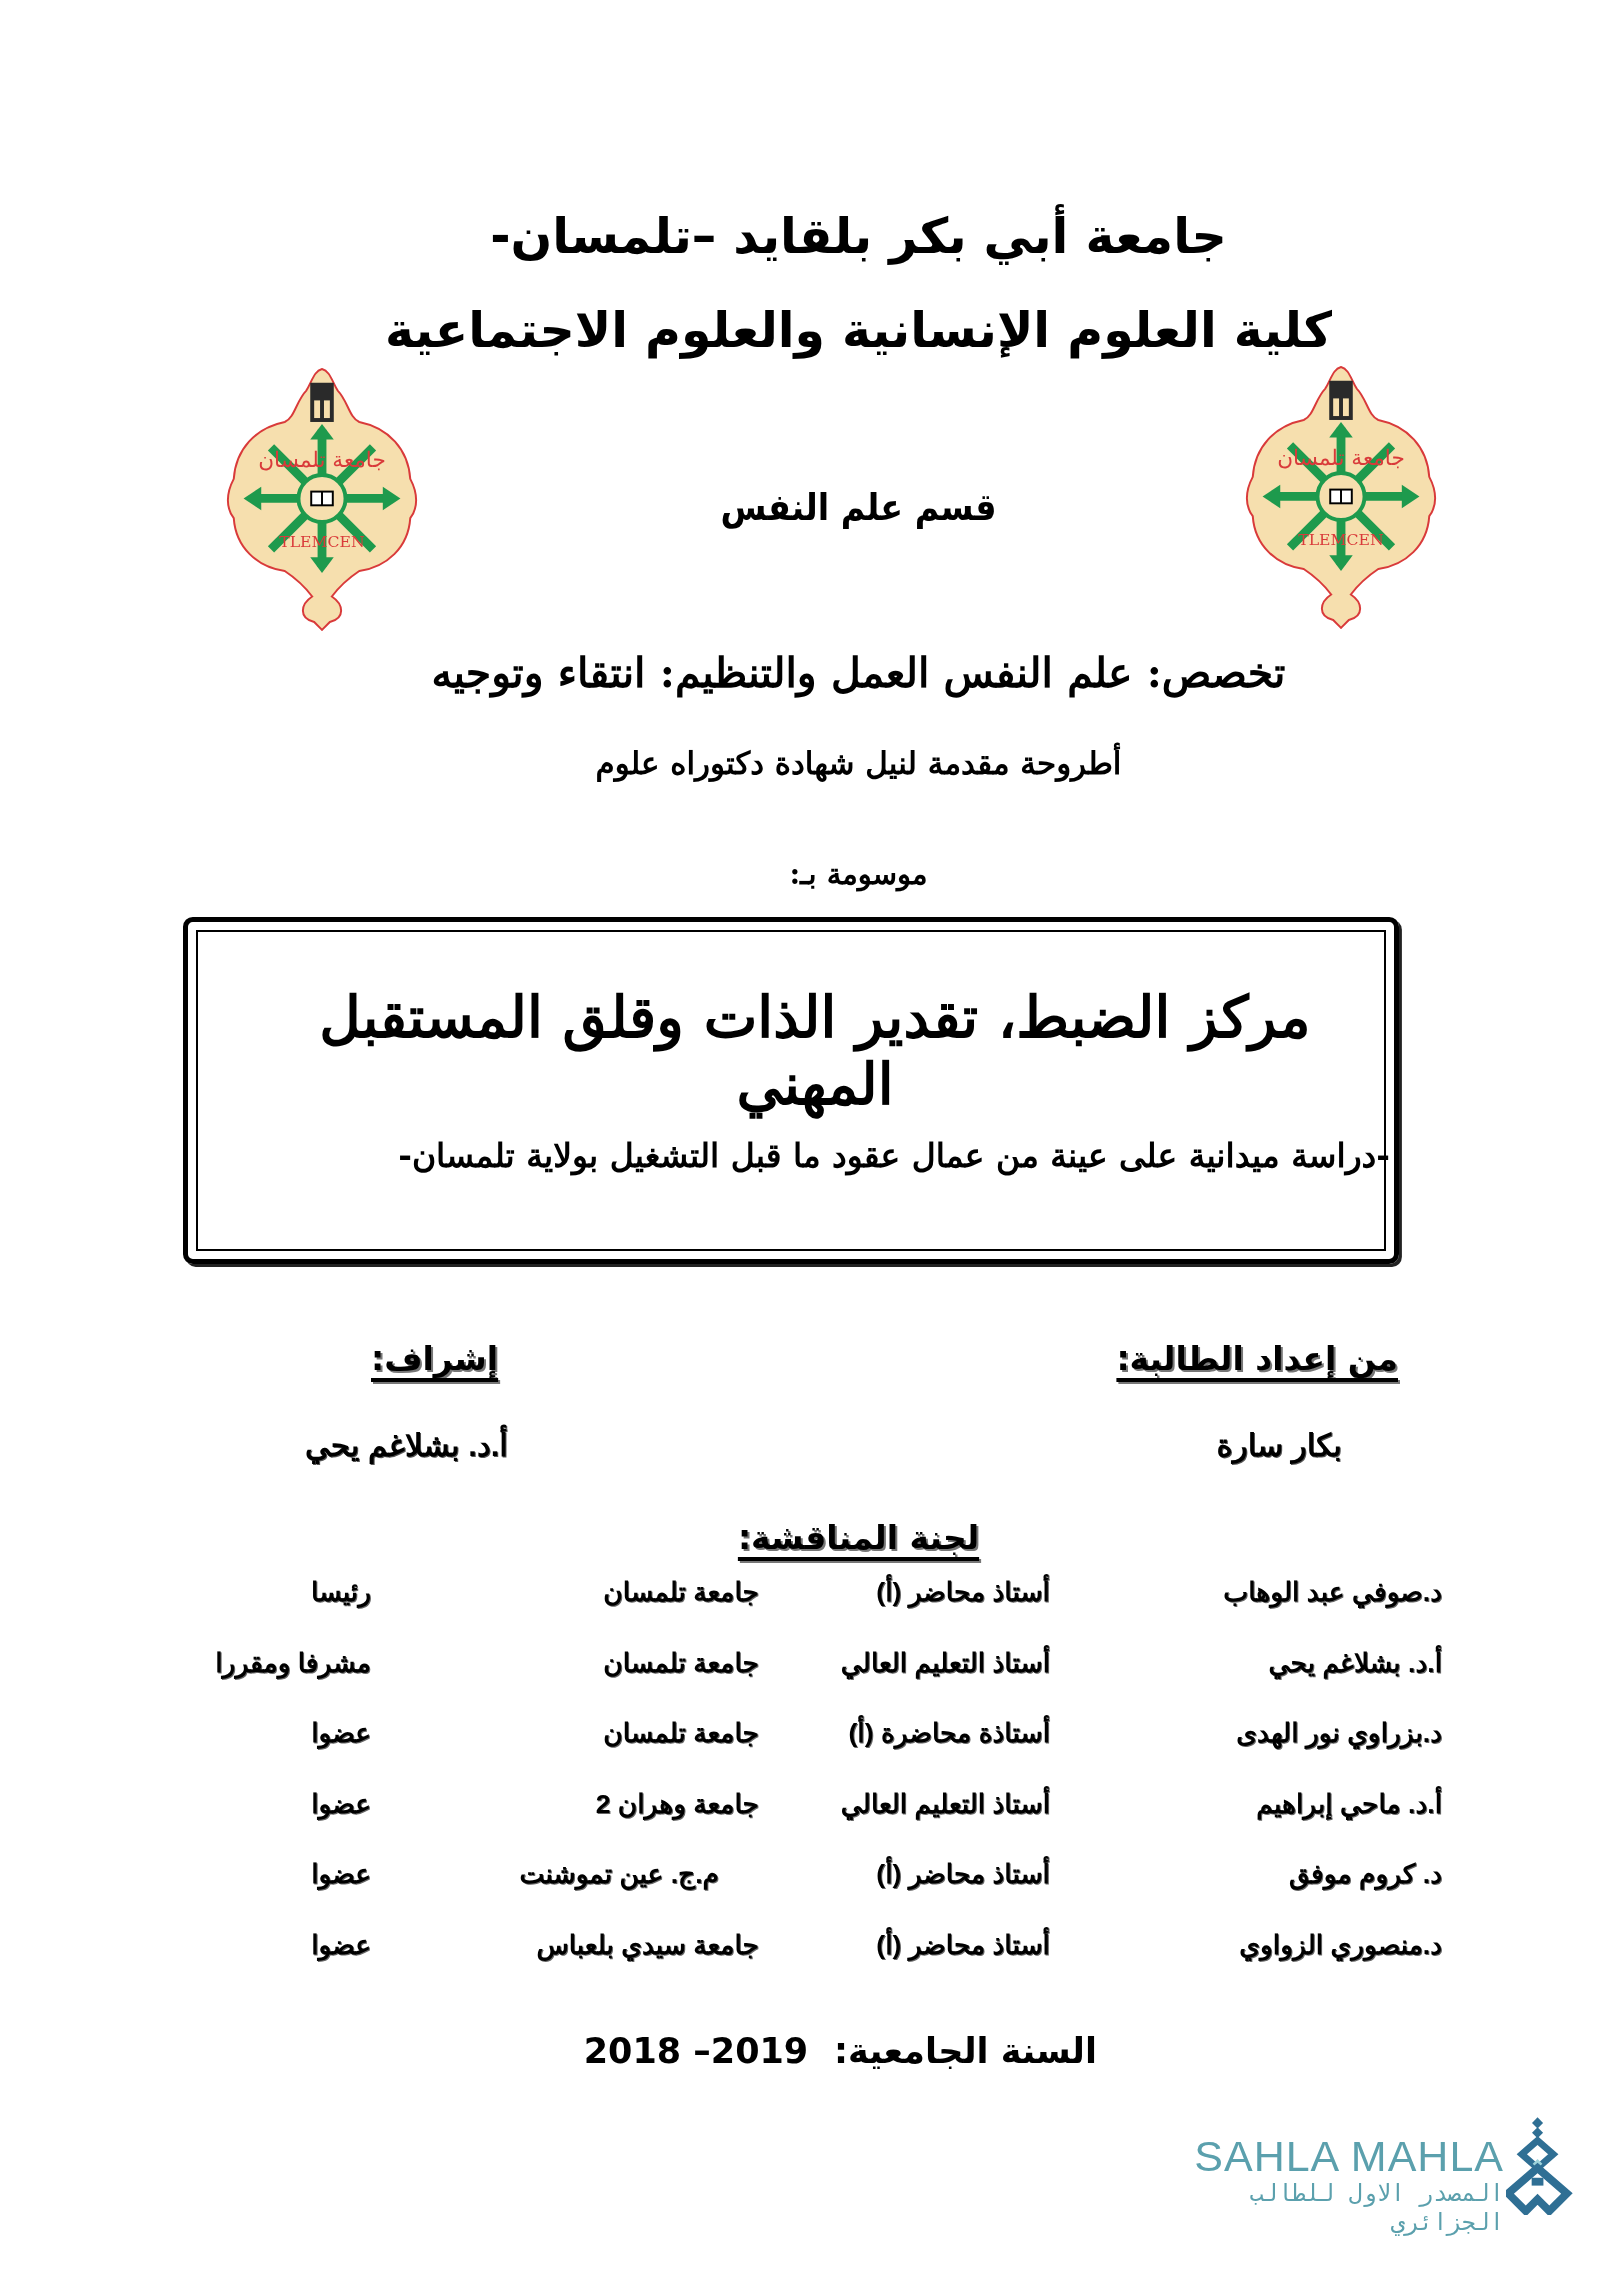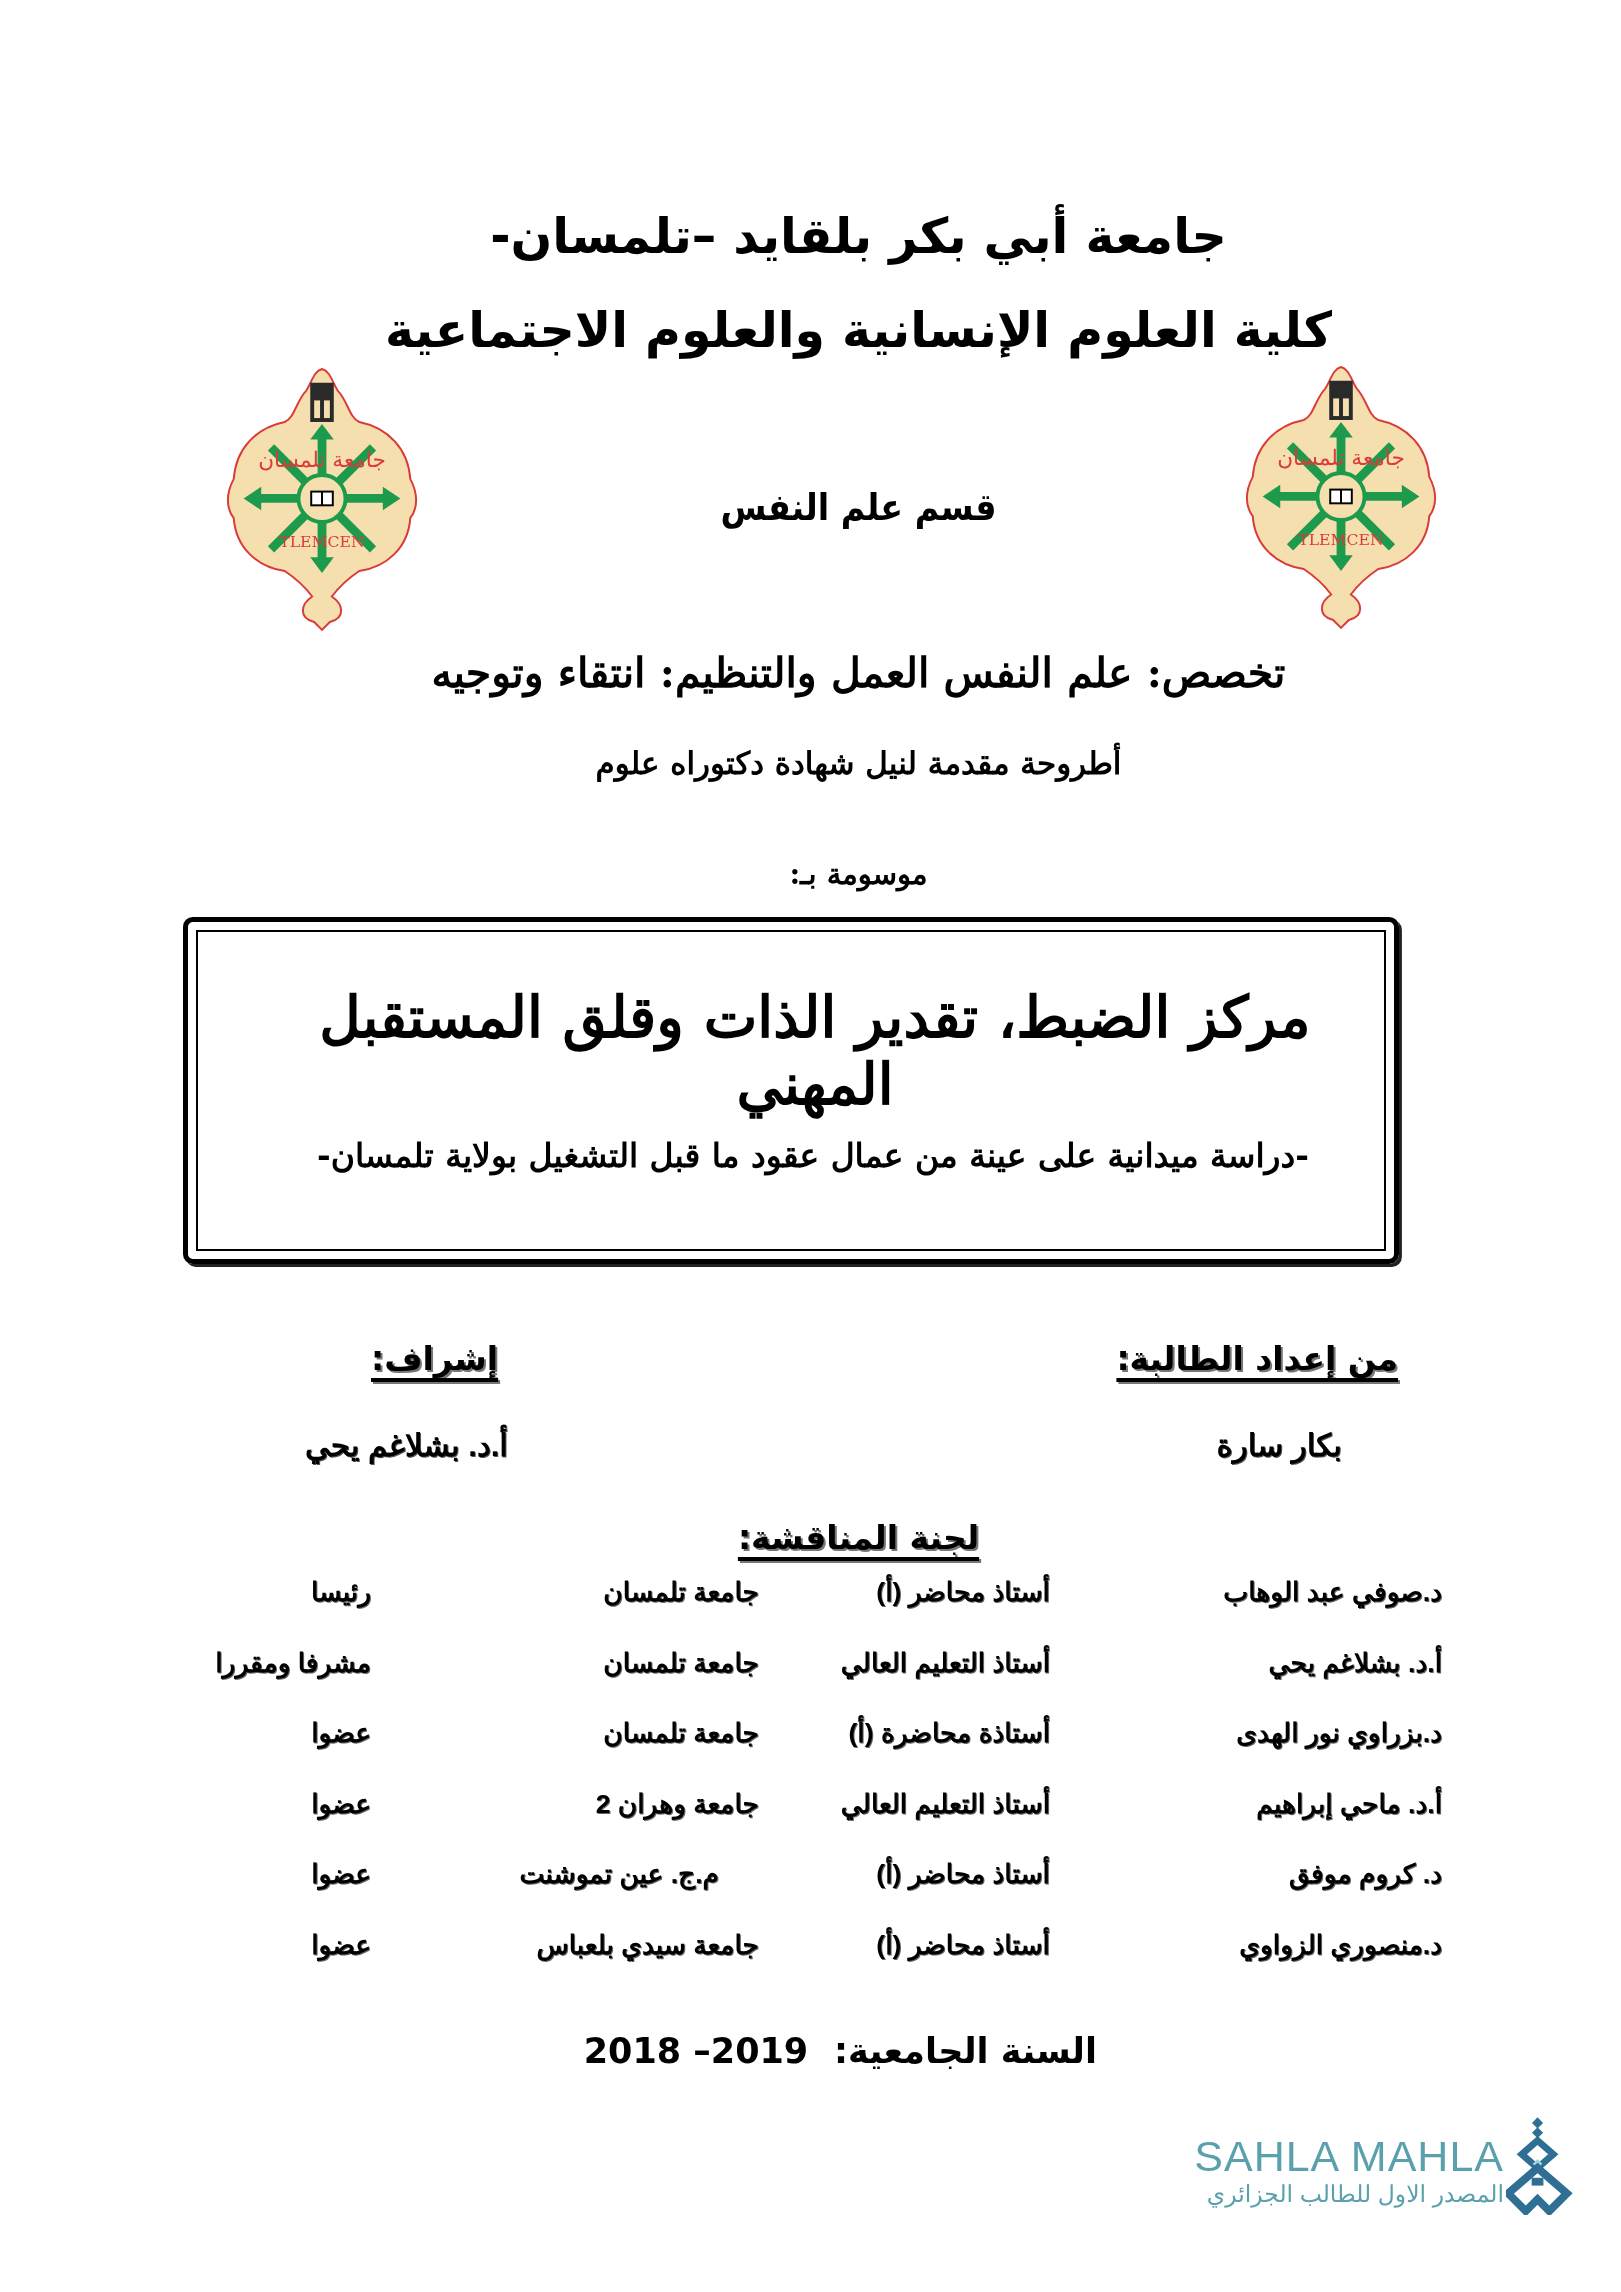--- a/index.html
+++ b/index.html
@@ -82,21 +82,21 @@
 
 <div class="abs uni center rtl" style="top:486px; font-size:37px; font-weight:bold; font-family:'DejaVu Sans Condensed','DejaVu Sans',sans-serif;">قسم علم النفس</div>
 
 <div class="abs uni center rtl" style="top:649px; font-size:41px; font-weight:bold; font-family:'DejaVu Serif',serif;">تخصص: علم النفس العمل والتنظيم: انتقاء وتوجيه</div>
 <div class="abs uni center rtl" style="top:745px; font-size:31px; font-weight:bold; font-family:'DejaVu Serif',serif;">أطروحة مقدمة لنيل شهادة دكتوراه علوم</div>
 <div class="abs uni center rtl" style="top:857px; font-size:29px; font-weight:bold; font-family:'DejaVu Serif',serif;">موسومة بـ:</div>
 
 <div class="box-outer">
   <div class="box-inner"></div>
   <div class="abs center rtl title" style="left:0; right:0; top:61px;">مركز الضبط، تقدير الذات وقلق المستقبل المهني</div>
-  <div class="abs center rtl subtitle" style="left:0; right:4px; top:214px;">-دراسة ميدانية على عينة من عمال عقود ما قبل التشغيل بولاية تلمسان-</div>
+  <div class="abs center rtl subtitle" style="left:0; right:4px; top:214px;text-align:right;">-دراسة ميدانية على عينة من عمال عقود ما قبل التشغيل بولاية تلمسان-</div>
 </div>
 
 <div class="abs rtl label" style="right:223px; top:1339px;">من إعداد الطالبة:</div>
 <div class="abs rtl label" style="left:323px; top:1339px;">إشراف:</div>
 <div class="abs rtl name" style="right:279px; top:1427px;">بكار سارة</div>
 <div class="abs rtl name" style="left:257px; top:1427px;">أ.د. بشلاغم يحي</div>
 
 <div class="abs uni center rtl label" style="top:1478px;margin-top:40px;">لجنة المناقشة:</div>
 
 <div>
@@ -138,21 +138,21 @@
   </div>
 </div>
 
 <div class="abs rtl year" style="left:588px; width:461px; top:2031px; text-align:center; white-space:nowrap;">
   <span>السنة الجامعية:</span>
   <span style="direction:ltr; unicode-bidi:embed; margin-right:13.7px;">2018 –2019</span>
 </div>
 
 <div class="abs" style="left:1132px; top:2133px; width:372px;">
   <div class="wm-text" style="font-size:43px; letter-spacing:1px; line-height:47px; text-align:right;">SAHLA MAHLA</div>
-  <div class="wm-text rtl" style="font-size:23.5px; line-height:29px; text-align:right; font-family:Liberation Sans, sans-serif;">المصدر الاول للطالب الجزائري</div>
+  <div class="wm-text rtl" style="font-size:23.5px; line-height:29px; text-align:right; font-family:Liberation Mono, monospace;">المصدر الاول للطالب الجزائري</div>
 </div>
 <div class="abs" style="left:1506px; top:2117px; width:67px; height:98px;">
   <svg width="67" height="98" viewBox="0 0 68 100">
     <rect x="28" y="2" width="8" height="8" transform="rotate(45 32 6)" fill="#2f6f94"></rect>
     <rect x="28" y="12" width="8" height="8" transform="rotate(45 32 16)" fill="#2f6f94"></rect>
     <polygon points="32,24 48,38 32,52 16,38" fill="none" stroke="#2f6f94" stroke-width="7"></polygon>
     <rect x="29" y="44" width="7" height="7" transform="rotate(45 32 47)" fill="#9fd3da"></rect>
     <polygon points="32,52 62,78 44,96 32,84 20,96 2,78" fill="none" stroke="#2f6f94" stroke-width="8"></polygon>
     <rect x="26" y="62" width="12" height="8" fill="#2f6f94"></rect>
   </svg>

